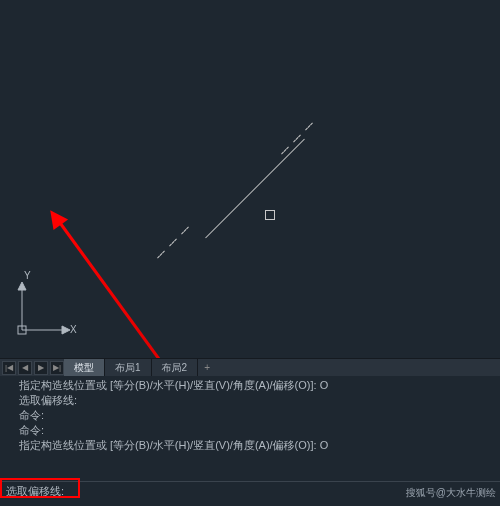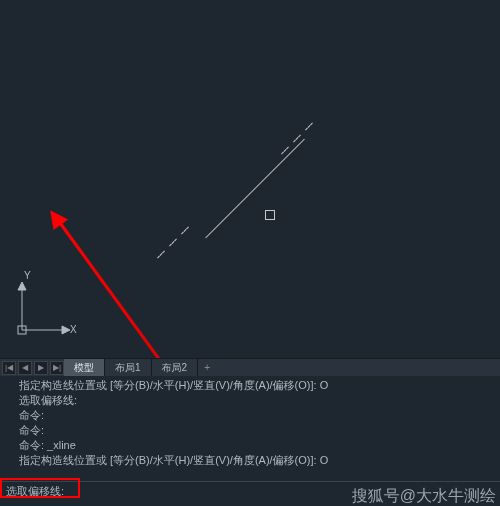--- a/index.html
+++ b/index.html
@@ -15,21 +15,21 @@
     .arrow::before { content:''; position:absolute; top:-10px; left:-8px; width:0; height:0; border-left:9px solid transparent; border-right:9px solid transparent; border-bottom:18px solid #ff0000; }
     .tabbar { position:absolute; top:358px; left:0; width:500px; height:18px; background:#2a333d; border-top:1px solid #151a20; display:flex; align-items:center; font-size:10px; }
     .tab-nav { display:flex; }
     .nav-btn { width:14px; height:14px; background:#1a2128; border:1px solid #3a434d; margin-left:2px; display:flex; align-items:center; justify-content:center; color:#888; font-size:8px; cursor:pointer; }
     .tab { padding:0 10px; height:18px; display:flex; align-items:center; border-right:1px solid #151a20; cursor:pointer; }
     .tab.active { background:#4a5560; color:#e0e6ec; }
     .tab-add { width:18px; text-align:center; color:#888; cursor:pointer; }
     .cmd-history { position:absolute; top:376px; left:13px; width:448px; height:105px; background:#1e2730; padding:2px 6px; line-height:15px; white-space:nowrap; overflow:hidden; }
     .cmd-input { position:absolute; top:481px; left:0; width:500px; height:20px; background:#1e2730; border-top:1px solid #3a434d; padding:2px 6px; display:flex; align-items:center; }
     .highlight-box { position:absolute; border:2px solid #ff0000; left:0; top:478px; width:80px; height:20px; pointer-events:none; }
-    .watermark { position:absolute; right:4px; top:486px; font-size:16px; color:#9aa4af; }
+    .watermark { position:absolute; right:4px; top:486px; font-size:10px; color:#9aa4af; }
     .watermark-top { position:absolute; right:4px; top:2px; font-size:10px; color:#6a7480; }
   </style>
 </head>
 <body>
 
 <div class="canvas">
   <div class="line-solid"></div>
   <div class="dash" style="left:156px;top:254px"></div>
   <div class="dash" style="left:168px;top:242px"></div>
   <div class="dash" style="left:180px;top:230px"></div>
@@ -63,21 +63,20 @@
   <div class="tab">布局1</div>
   <div class="tab">布局2</div>
   <div class="tab-add">+</div>
 </div>
 
 <div class="cmd-history">
   <div>指定构造线位置或  [等分(B)/水平(H)/竖直(V)/角度(A)/偏移(O)]: O</div>
   <div>选取偏移线:</div>
   <div>命令:</div>
   <div>命令:</div>
-  <div>命令: _xline</div>
   <div>指定构造线位置或  [等分(B)/水平(H)/竖直(V)/角度(A)/偏移(O)]: O</div>
 
 </div>
 
 <div class="cmd-input">
   <span>选取偏移线:</span>
 </div>
 
 <div class="highlight-box"></div>
 

